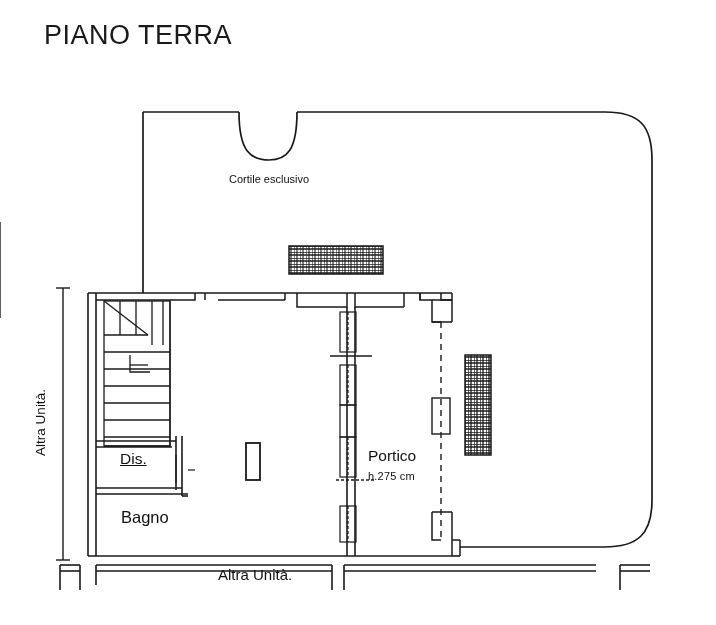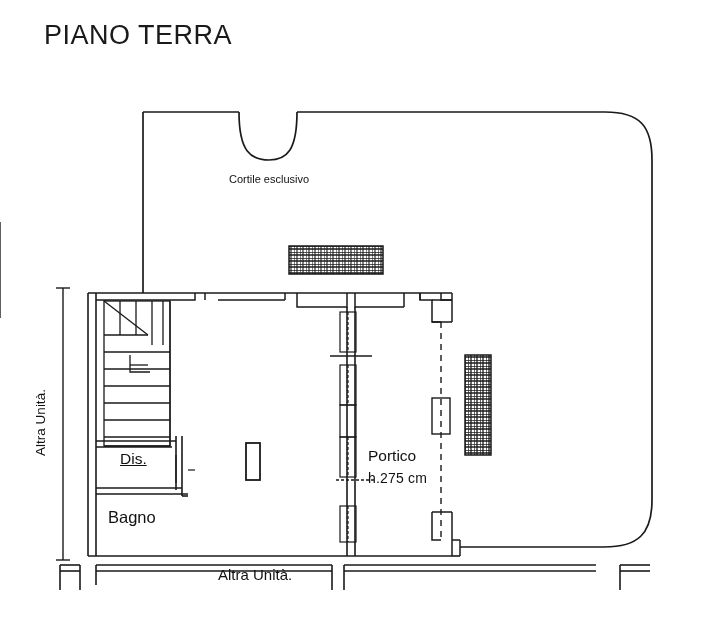--- a/index.html
+++ b/index.html
@@ -48,33 +48,33 @@
     top: 363px;
     font-size: 15.5px;
   }
   .lbl-dis {
     left: 120px;
     top: 450px;
     font-size: 15.5px;
     text-decoration: underline;
   }
   .lbl-bagno {
-    left: 108px;
+    left: 121px;
     top: 508px;
     font-size: 16.5px;
   }
   .lbl-portico {
     left: 368px;
     top: 447px;
     font-size: 15.5px;
   }
   .lbl-portico-h {
     left: 368px;
     top: 470px;
-    font-size: 14px;
+    font-size: 11px;
     letter-spacing: 0.2px;
   }
   .lbl-altra-bottom {
     left: 218px;
     top: 566px;
     font-size: 15px;
   }
   .lbl-altra-left {
     left: -20px;
     top: 415px;

